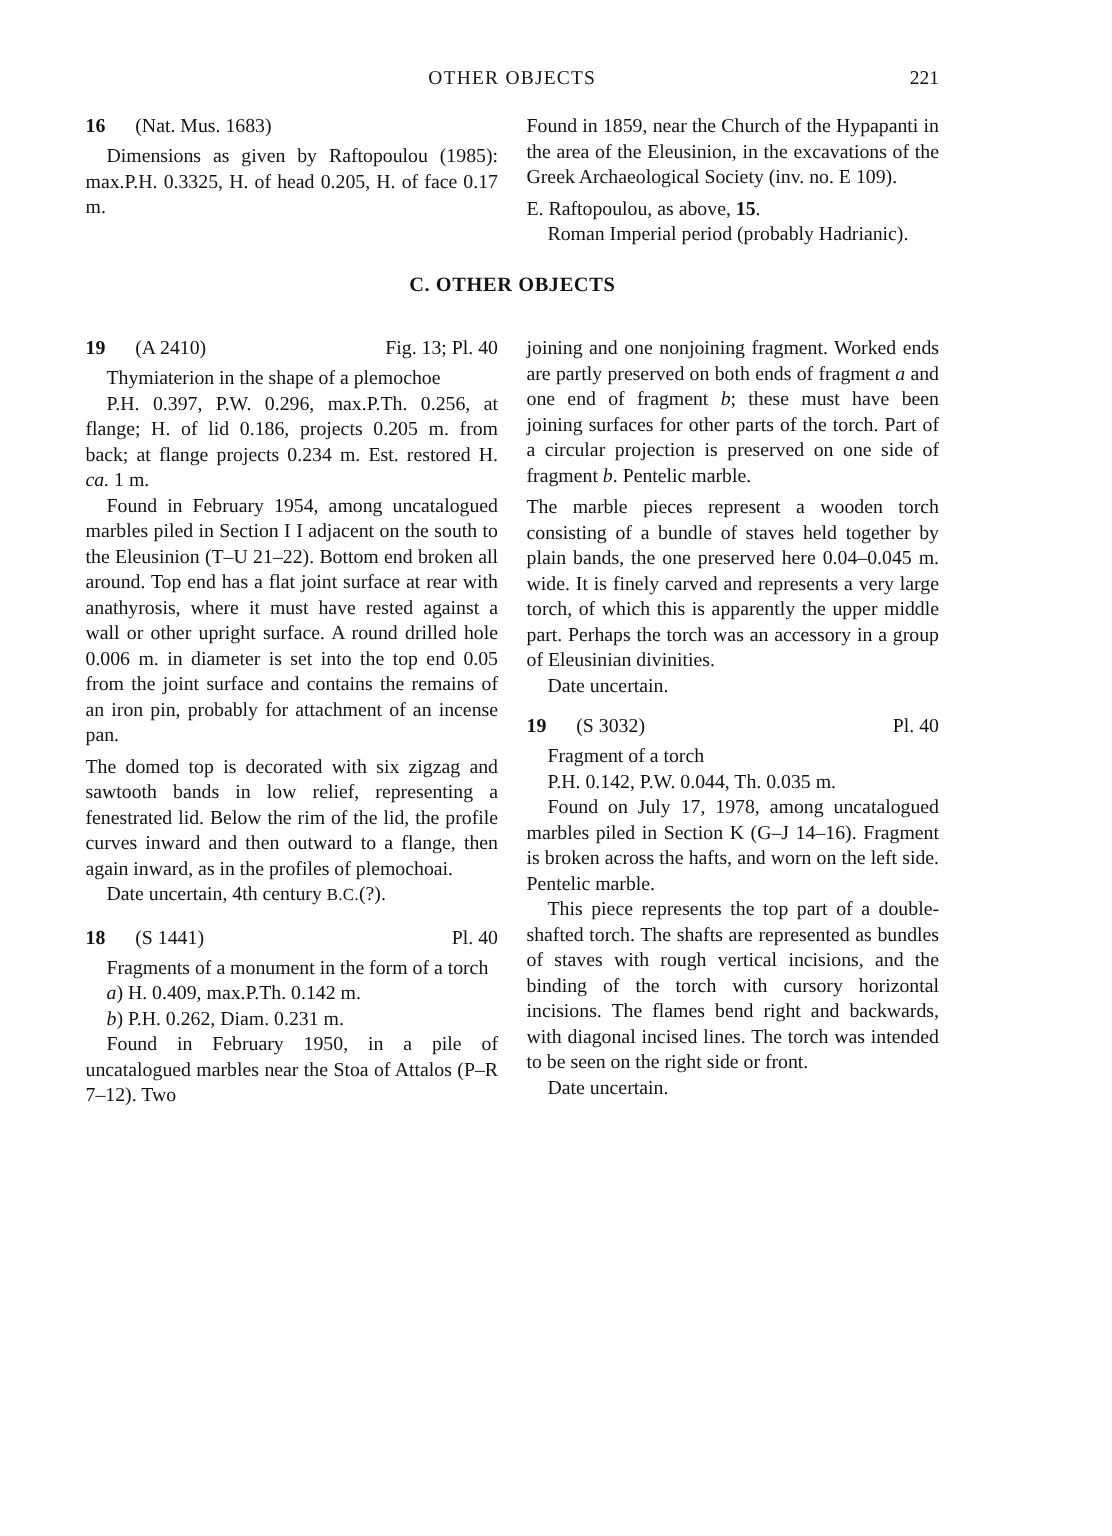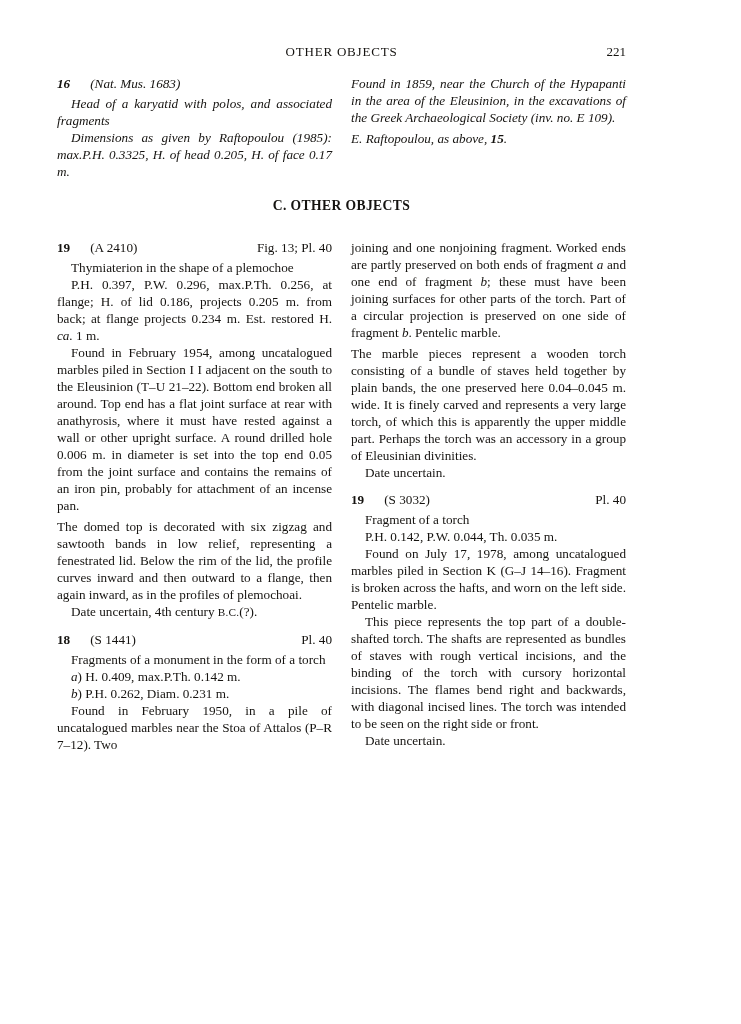--- a/index.html
+++ b/index.html
@@ -36,21 +36,21 @@
   }
   .page-number {
     position: absolute;
     right: 0; top: 0;
   }
   .two-col {
     display: grid;
     grid-template-columns: 1fr 1fr;
     column-gap: 19px;
   }
-  .top-section { margin-top: 13px; font-style: italic; }
+  .top-section { margin-top: 13px; }
   .col { min-width: 0; }
   .entry + .entry { margin-top: 10px; }
   .entry-header {
     display: flex;
     align-items: baseline;
     font-size: 13.2px;
     line-height: 17px;
     margin-bottom: 3px;
   }
   .entry-num { font-weight: bold; }
@@ -88,29 +88,29 @@
   </div>
 
   <div class="two-col top-section">
     <div class="col">
       <div class="entry">
         <div class="entry-header">
           <span class="entry-num">16</span>
           <span class="entry-inv">(Nat. Mus. 1683)</span>
         </div>
         <div class="paras">
-            <p class="para indent"><span>Head of a karyatid with polos, and associated fragments</span></p>
             <p class="para indent"><span>Dimensions as given by Raftopoulou (1985): max.P.H. 0.3325, H. of head 0.205, H. of face 0.17 m.</span></p>
           </div>
       </div>
     </div>
     <div class="col">
       <div class="paras">
           <p class="para flush"><span>Found in 1859, near the Church of the Hypapanti in the area of the Eleusinion, in the excavations of the Greek Archaeological Society (inv. no. E 109).</span></p>
           <p class="para flush"><span>E. Raftopoulou, as above, </span><span class="run-b">15</span><span>.</span></p>
+          <p class="para indent"><span>Roman Imperial period (probably Hadrianic).</span></p>
         </div>
     </div>
   </div>
 
   <h2 class="section-heading">C. OTHER OBJECTS</h2>
 
   <div class="two-col main-section">
 
     <div class="col">
 

